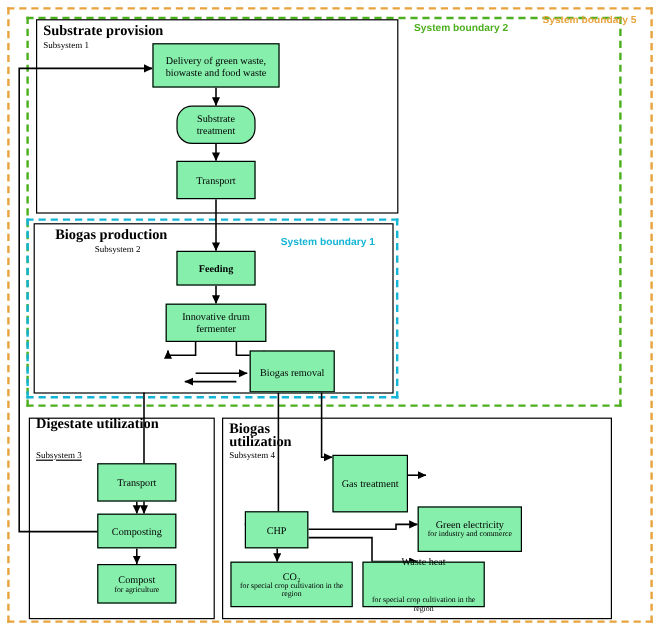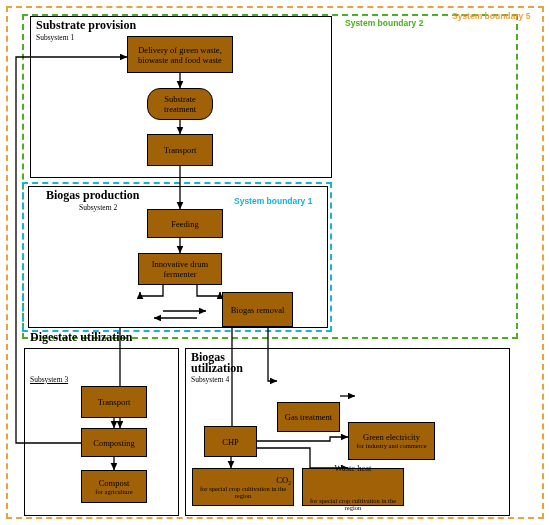--- a/index.html
+++ b/index.html
@@ -31,29 +31,29 @@
   .f-sub3{left:24px;top:348px;width:155px;height:168px;}
   .f-sub4{left:185px;top:348px;width:325px;height:168px;}
 
   .frame-title{position:absolute;font-size:12px;font-weight:bold;line-height:11px;}
   .frame-sub{position:absolute;font-size:7.5px;line-height:9px;}
 
   .t1{left:36px;top:20px;}
   .s1{left:36px;top:33px;}
   .t2{left:46px;top:190px;}
   .s2{left:34px;top:203px;padding-left:45px;}
-  .t3{left:30px;top:332px;width:110px;}
+  .t3{left:30px;top:348px;width:110px;}
   .s3{left:30px;top:375px;text-decoration:underline;}
   .t4{left:191px;top:352px;width:80px;}
   .s4{left:191px;top:375px;}
 
   
   .box{
     position:absolute;box-sizing:border-box;
-    border:1.2px solid #000;background:#a16207;
+    border:1.2px solid #000;background:#86efac;
     display:flex;flex-direction:column;
     align-items:center;justify-content:center;
     text-align:center;
     font-size:8.5px;line-height:10px;
     padding:1px 2px;
   }
   .box .sub{font-size:6.5px;line-height:7.5px;}
 
   
   svg#wires{position:absolute;left:0;top:0;width:550px;height:525px;pointer-events:none;}
@@ -135,61 +135,61 @@
   </div>
 
   <div class="box" style="left:147px;top:88px;width:66px;height:32px;border-radius:13px;">
     <span>Substrate treatment</span>
   </div>
 
   <div class="box" style="left:147px;top:134px;width:66px;height:32px;">
     <span>Transport</span>
   </div>
 
-  <div class="box" style="left:147px;top:209px;width:76px;height:29px;">
+  <div class="box" style="left:147px;top:209px;width:66px;height:29px;font-weight:bold;">
     <span>Feeding</span>
   </div>
 
   <div class="box" style="left:138px;top:253px;width:84px;height:32px;">
     <span>Innovative drum fermenter</span>
   </div>
 
 
-  <div class="box" style="left:208px;top:292px;width:71px;height:35px;margin-left:14px;">
+  <div class="box" style="left:208px;top:292px;width:71px;height:35px;">
     <span>Biogas removal</span>
   </div>
 
   <div class="box" style="left:81px;top:386px;width:66px;height:32px;">
     <span>Transport</span>
   </div>
 
   <div class="box" style="left:81px;top:428px;width:66px;height:29px;">
     <span>Composting</span>
   </div>
 
   <div class="box" style="left:81px;top:470px;width:66px;height:33px;">
     <span>Compost</span>
     <span class="sub">for agriculture</span>
   </div>
 
-  <div class="box" style="left:277px;top:379px;width:63px;height:30px;margin-top:23px;">
+  <div class="box" style="left:277px;top:379px;width:63px;height:48px;">
     <span>Gas treatment</span>
   </div>
 
 
   <div class="box" style="left:204px;top:426px;width:53px;height:31px;">
     <span>CHP</span>
   </div>
 
   <div class="box" style="left:348px;top:422px;width:87px;height:38px;">
     <span>Green electricity</span>
     <span class="sub">for industry and commerce</span>
   </div>
 
-  <div class="box" style="left:192px;top:468px;width:102px;height:38px;align-items:flex-end;">
+  <div class="box" style="left:192px;top:468px;width:102px;height:38px;">
     <span>CO₂</span>
     <span class="sub">for special crop cultivation in the region</span>
   </div>
 
   <div class="box" style="left:302px;top:468px;width:102px;height:38px;gap:24px;">
     <span>Waste heat</span>
     <span class="sub">for special crop cultivation in the region</span>
   </div>
 
 </div>

